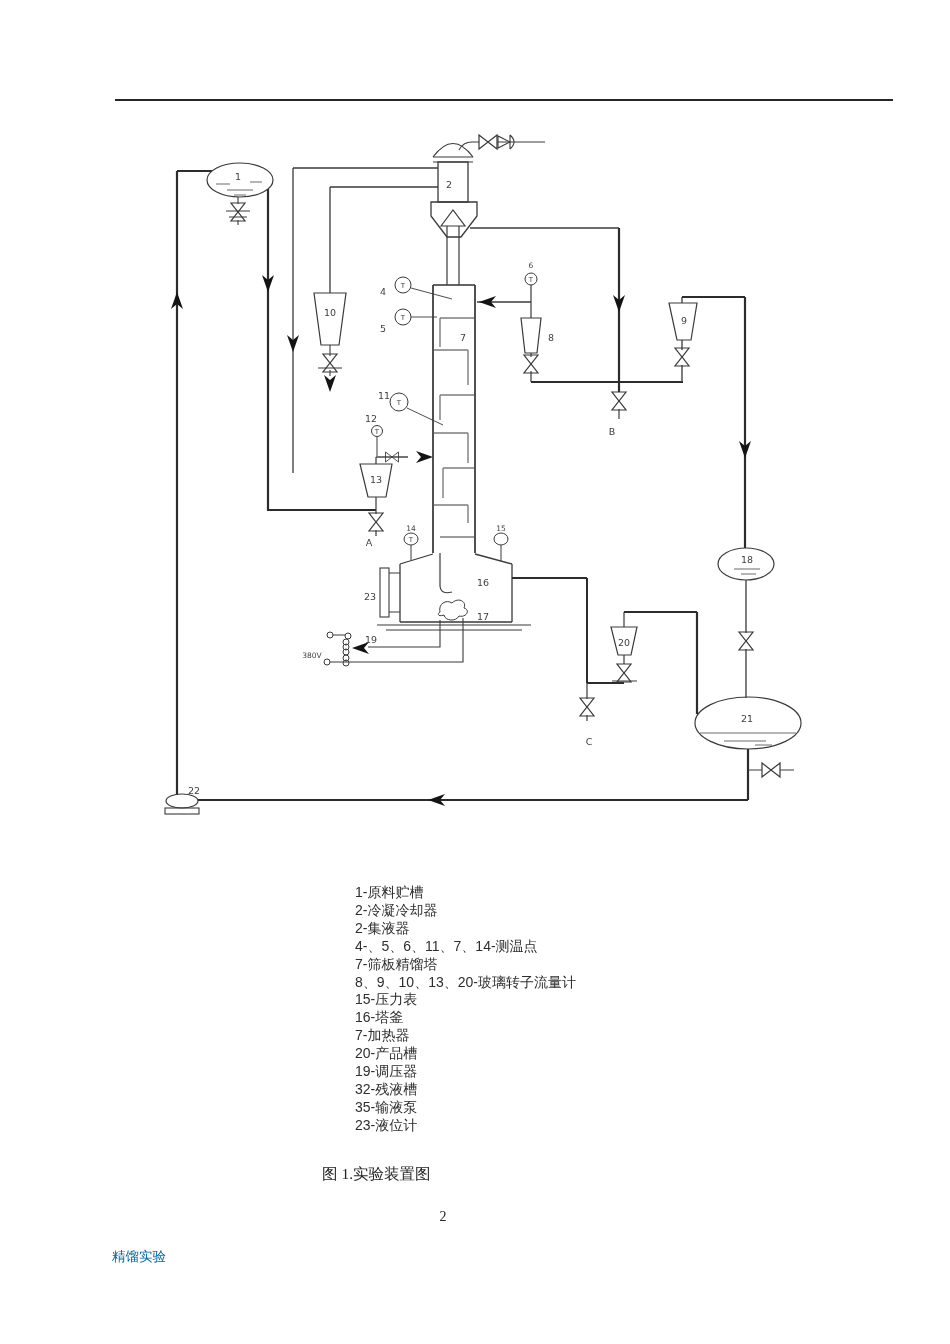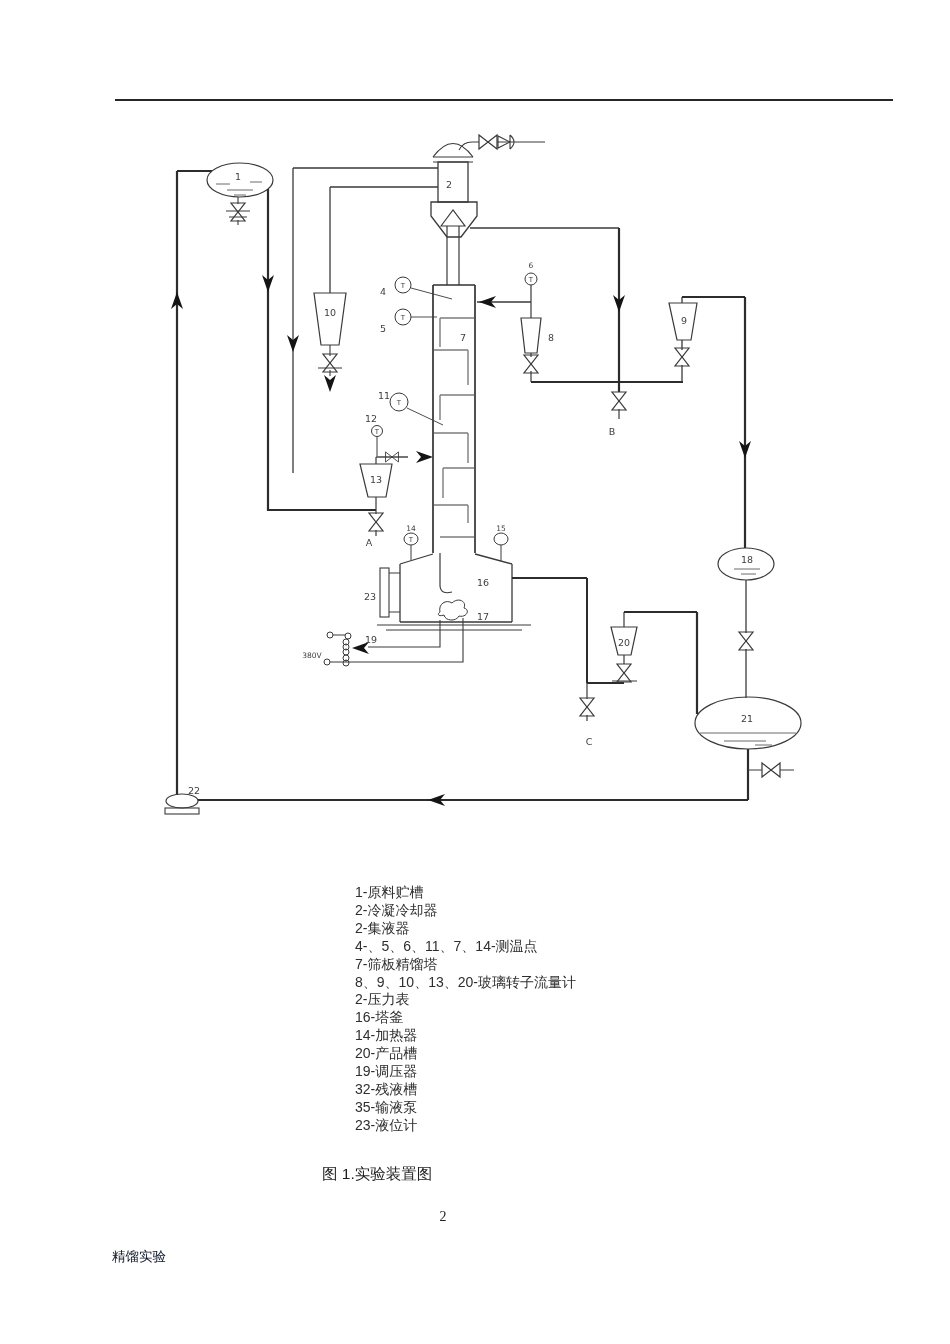--- a/index.html
+++ b/index.html
@@ -6,26 +6,26 @@
   .page{position:relative;width:950px;height:1344px;background:#fff;overflow:hidden;
         font-family:"Liberation Sans","DejaVu Sans",sans-serif;color:#2f2f2f;}
   .header{position:absolute;left:348px;top:63px;display:flex;align-items:baseline;
           border-bottom:1.5px solid #2b2b2b;padding:0 6px 3px 2px;
           font-family:"Liberation Serif","DejaVu Serif",serif;font-size:16px;color:#1d1d1d;}
   .header .sp1{display:inline-block;width:42px;}
   .header .sp2{display:inline-block;width:26px;}
   .toprule{position:absolute;left:115px;top:99px;width:778px;height:2px;background:#262626;}
   svg.diagram{position:absolute;left:0;top:0;}
   .legend{position:absolute;left:355px;top:884px;font-size:14px;line-height:17.9px;color:#2e2e2e;}
-  .caption{position:absolute;left:322px;top:1164px;font-family:Liberation Sans, sans-serif;
+  .caption{position:absolute;left:322px;top:1164px;font-family:Liberation Serif, serif;
            font-size:15.5px;color:#1e1e1e;}
   .pagenum{position:absolute;left:0;top:1209px;width:886px;text-align:center;
            font-family:"Liberation Serif","DejaVu Serif",serif;font-size:14px;color:#222;}
   .footer{position:absolute;left:112px;top:1248px;font-family:"Liberation Serif","DejaVu Serif",serif;
-          font-size:13.5px;color:#0f172a;}
+          font-size:13.5px;color:#0369a1;}
   text.lbl{font-family:"DejaVu Sans","Liberation Sans",sans-serif;font-size:9.5px;fill:#3e3e3e;}
   text.sm{font-family:"DejaVu Sans","Liberation Sans",sans-serif;font-size:7.5px;fill:#3e3e3e;}
   text.tg{font-family:"DejaVu Sans","Liberation Sans",sans-serif;font-size:7px;fill:#3e3e3e;}
 </style>
 </head>
 <body>
 
 <div class="page">
 
   <div class="toprule"></div>
@@ -256,23 +256,23 @@
     </g>
   </svg>
 
   <div class="legend">
     <div class="legend-line">1-原料贮槽</div>
     <div class="legend-line">2-冷凝冷却器</div>
     <div class="legend-line">2-集液器</div>
     <div class="legend-line">4-、5、6、11、7、14-测温点</div>
     <div class="legend-line">7-筛板精馏塔</div>
     <div class="legend-line">8、9、10、13、20-玻璃转子流量计</div>
-    <div class="legend-line">2-压力表</div>
+    <div class="legend-line">15-压力表</div>
     <div class="legend-line">16-塔釜</div>
-    <div class="legend-line">14-加热器</div>
+    <div class="legend-line">7-加热器</div>
     <div class="legend-line">20-产品槽</div>
     <div class="legend-line">19-调压器</div>
     <div class="legend-line">32-残液槽</div>
     <div class="legend-line">35-输液泵</div>
     <div class="legend-line">23-液位计</div>
   </div>
 
   <div class="caption">图 1.实验装置图</div>
   <div class="pagenum">2</div>
   <div class="footer">精馏实验</div>

